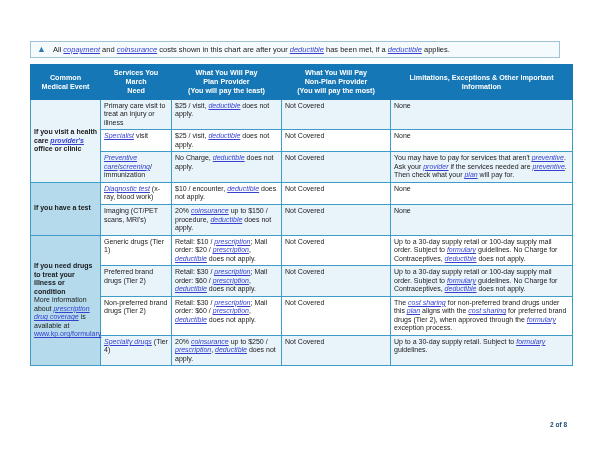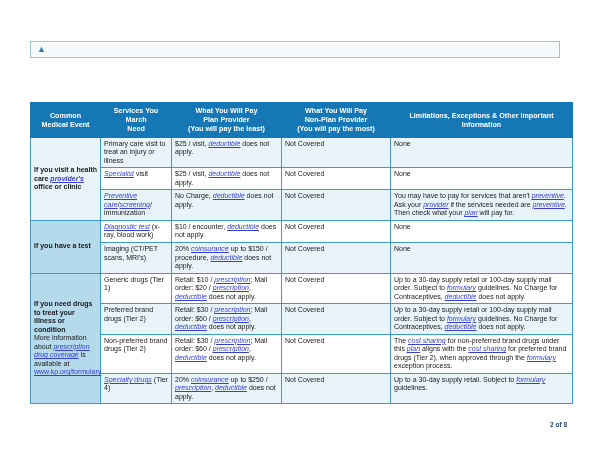--- a/index.html
+++ b/index.html
@@ -3,41 +3,42 @@
 <meta charset="utf-8">
 <style>
   html,body{margin:0;padding:0;background:#fff;}
   .page{position:relative;width:600px;height:463px;background:#fff;overflow:hidden;
         font-family:"Liberation Sans",sans-serif;color:#1a1a1a;}
   .notice{position:absolute;left:30px;width:530px;top:41px;box-sizing:border-box;
           border:1px solid var(--notice_border,#9dc2da);background:var(--notice_bg,#f5fafd);
           padding:3px 6px;font-size:7.5px;line-height:1.2;display:flex;align-items:center;gap:7px;}
   .warn{color:var(--warn_icon,#2d7cb0);font-size:9px;line-height:1;flex:0 0 auto;}
   .sbc{position:absolute;left:30px;top:64px;width:542px;border-collapse:collapse;
-       table-layout:fixed;font-size:7px;line-height:1.22;margin-top:38px;}
+       table-layout:fixed;font-size:7px;line-height:1.22;}
   .sbc td{border:1px solid var(--border,#3f9cc6);padding:2px 3px;vertical-align:top;background:#fff;}
   .sbc thead th{background:var(--header_bg,#1577b6);color:#fff;font-weight:bold;font-size:7.2px;
        line-height:1.28;padding:3px 2px;text-align:center;vertical-align:middle;white-space:pre-line;
        border:1px solid var(--header_bg,#1577b6);border-left:1.5px solid #ffffff;}
   .sbc thead th:first-child{border-left:1px solid var(--header_bg,#1577b6);}
   .sbc tr.odd td{background:var(--stripe_bg,#e9f3fa);}
   .sbc td.group{background:var(--group_bg,#b4daec);vertical-align:middle;}
   .b{font-weight:bold;}
   .lnk{color:var(--link,#3642cf);text-decoration:underline;font-style:italic;}
   .nit{font-style:normal;}
   .pageno{position:absolute;right:33px;top:421px;font-size:6.5px;font-weight:bold;
           color:var(--footer,#1b4a74);}
 </style>
 </head>
 <body>
 
 <div class="page">
 
   <div class="notice">
     <span class="warn">▲</span>
+    <span class="notice-text"><span>All </span><span class="lnk">copayment</span><span> and </span><span class="lnk">coinsurance</span><span> costs shown in this chart are after your </span><span class="lnk">deductible</span><span> has been met, if a </span><span class="lnk">deductible</span><span> applies.</span></span>
   </div>
 
   <table class="sbc">
     <colgroup>
       <col style="width:70px">
         <col style="width:71px">
         <col style="width:110px">
         <col style="width:109px">
         <col style="width:182px">
     </colgroup>

